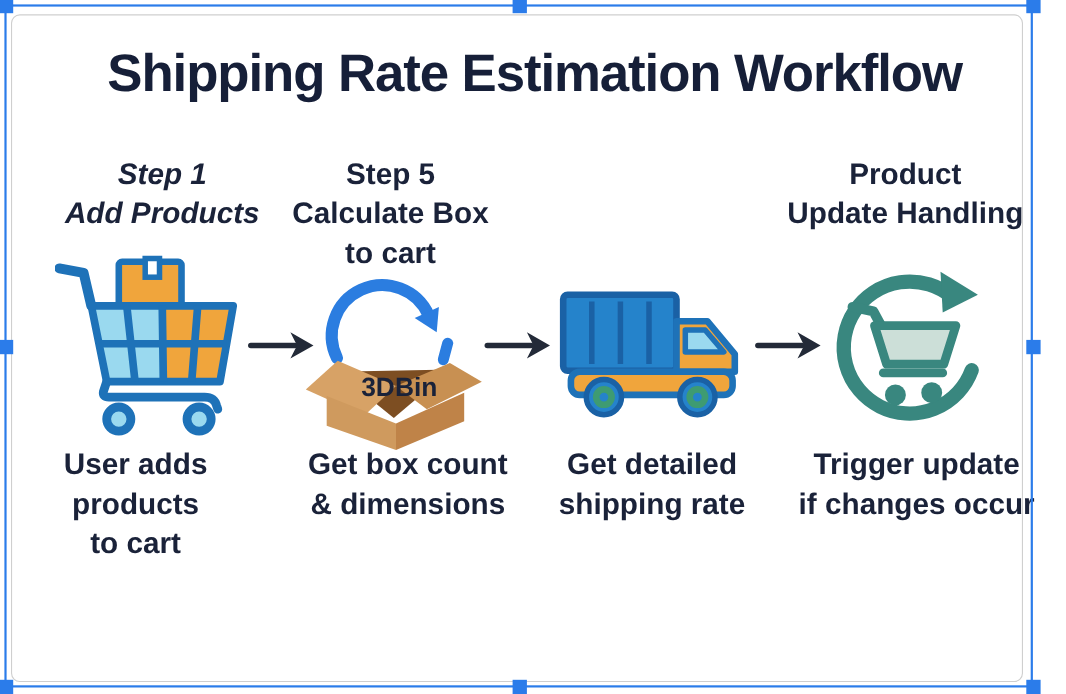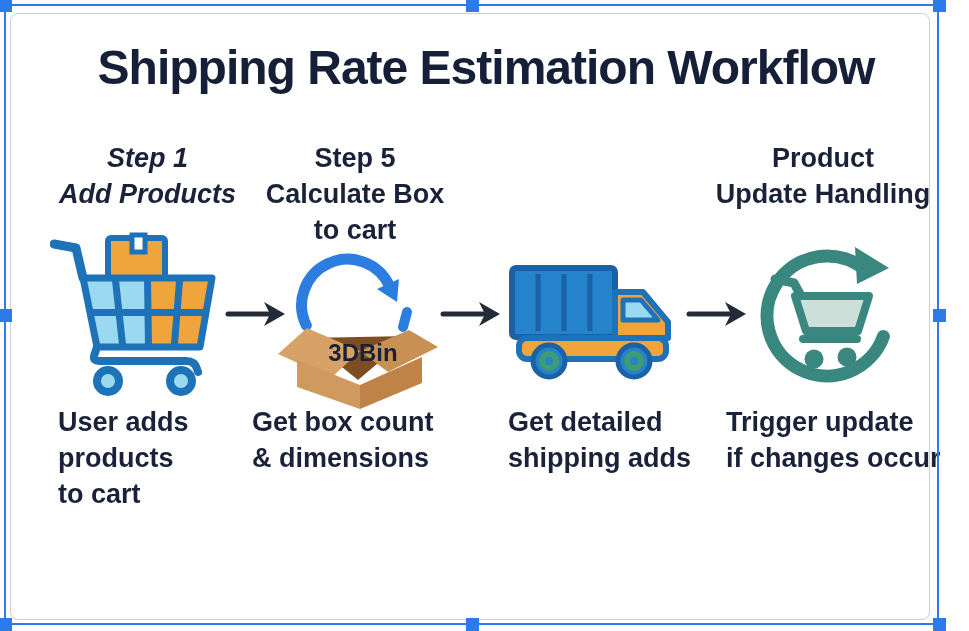--- a/index.html
+++ b/index.html
@@ -14,27 +14,27 @@
   .content{
     position:absolute;left:0;top:0;width:941px;height:573px;overflow:hidden;
     z-index:2;color:#1a2239;font-weight:bold;
   }
   .title{
     position:absolute;left:30px;top:40px;width:912px;text-align:center;
     font-size:48px;line-height:56px;letter-spacing:-1px;color:#161f38;
   }
   .hdr,.cap{font-size:27px;line-height:36px;white-space:pre-wrap;}
   .hdr{position:absolute;top:140px;text-align:center;}
-  .cap{position:absolute;top:404px;text-align:left;}
+  .cap{position:absolute;top:404px;text-align:center;}
   #hdr1{left:50px;width:195px;font-style:italic;}
   #hdr2{left:257px;width:196px;}
   #hdr3{left:495px;width:195px;}
   #hdr4{left:698px;width:250px;}
   #cap1{left:58px;}
-  #cap2{left:252px;}
+  #cap2{left:280px;}
   #cap3{left:508px;}
   #cap4{left:726px;}
   .icon{position:absolute;}
   #icon-cart{left:50px;top:228px;}
   #icon-bin{left:276px;top:238px;}
   #icon-truck{left:505px;top:258px;}
   #icon-refresh{left:752px;top:232px;}
   #arrow1{left:225px;top:299px;}
   #arrow2{left:440px;top:299px;}
   #arrow3{left:686px;top:299px;}
@@ -127,21 +127,21 @@
     <circle cx="62" cy="127" r="9.5" fill="#39877f"></circle>
     <circle cx="95" cy="125" r="9.5" fill="#39877f"></circle>
   </svg>
 
   <div class="cap" id="cap1">User adds
 products
 to cart</div>
   <div class="cap" id="cap2">Get box count
 &amp; dimensions</div>
   <div class="cap" id="cap3">Get detailed
-shipping adds</div>
+shipping rate</div>
   <div class="cap" id="cap4">Trigger update
 if changes occur</div>
 </div>
 
 <div class="sel"></div>
 <div class="handle" id="h-tl"></div>
 <div class="handle" id="h-tm"></div>
 <div class="handle" id="h-tr"></div>
 <div class="handle" id="h-ml"></div>
 <div class="handle" id="h-mr"></div>

